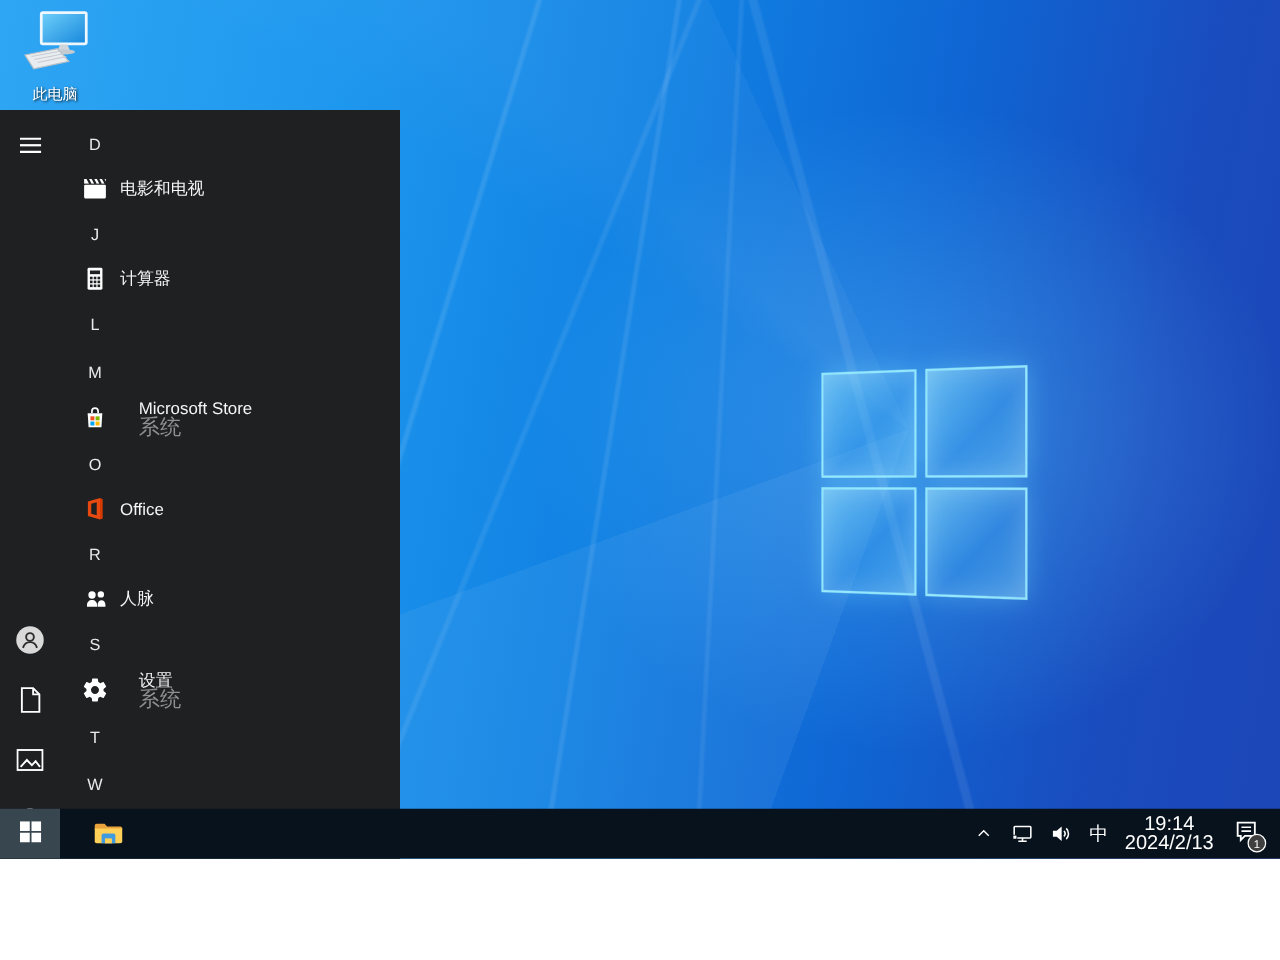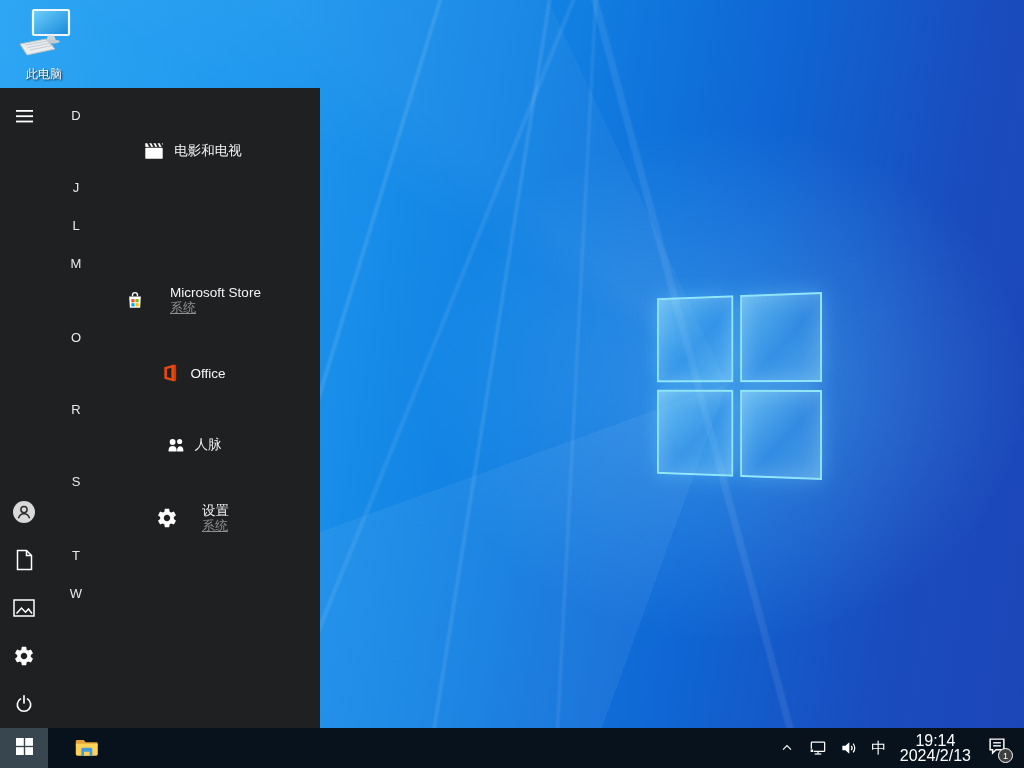--- a/index.html
+++ b/index.html
@@ -1,18 +1,18 @@
 <!DOCTYPE html>
 <html><head>
 <meta charset="utf-8">
 <style>
   * { margin:0; padding:0; box-sizing:border-box; }
   html,body { width:1024px; height:768px; overflow:hidden; font-family:"Liberation Sans", sans-serif; }
 
-  .desktop { position:relative; width:1024px; height:768px; overflow:hidden;
+  .desktop { position:relative; width:1024px; height:687px; overflow:hidden;
     background:
       radial-gradient(430px 370px at 71% 50%, rgba(110,205,255,.38), rgba(110,205,255,0) 70%),
       linear-gradient(100deg, #2fa6f3 0%, #1e97ee 25%, #1181e3 48%, #0f66d4 68%, #1a4cbe 86%, #1c46b8 100%);
   }
   .rays { position:absolute; inset:0; pointer-events:none;
     background:
       linear-gradient(107deg, transparent 34.7%, rgba(255,255,255,.10) 34.9%, rgba(255,255,255,.10) 35.05%, transparent 35.25%),
       linear-gradient(112deg, transparent 42.7%, rgba(255,255,255,.08) 42.9%, rgba(255,255,255,.08) 43.05%, transparent 43.25%),
       linear-gradient(99deg,  transparent 47.7%, rgba(255,255,255,.09) 47.9%, rgba(255,255,255,.09) 48.05%, transparent 48.25%),
       linear-gradient(93deg,  transparent 55.7%, rgba(255,255,255,.07) 55.9%, rgba(255,255,255,.07) 56.05%, transparent 56.25%),
@@ -38,27 +38,27 @@
   .start-menu { position:absolute; left:0; top:88px; width:320px; height:640px; background:#1f2022; color:#f2f2f2; }
   .rail { position:absolute; left:0; top:0; width:48px; height:100%; display:flex; flex-direction:column; justify-content:space-between; z-index:2; }
   .rail-top, .rail-bottom { display:flex; flex-direction:column; }
   .rail-top { padding-top:4px; }
   .rail-btn { width:48px; height:48px; background:none; border:none; display:grid; place-items:center; color:#fff; cursor:pointer; }
   .rail-btn svg { display:block; }
 
   .app-list { position:absolute; left:0; top:8px; width:100%; }
   .mi-header { height:38px; display:flex; align-items:center; padding-left:65px; cursor:pointer; }
   .mi-header .letter { width:22px; text-align:center; font-size:13px; color:#eaeaea; }
-  .mi-app { height:34px; display:flex; align-items:center; padding-left:65px; gap:9px; cursor:pointer;justify-content:center; }
+  .mi-app { height:34px; display:flex; align-items:center; padding-left:65px; gap:9px; cursor:pointer; }
   .mi-app.two { height:36px;gap:24px; }
   .mi-icon { width:22px; height:22px; flex:0 0 22px; display:grid; place-items:center; }
   .mi-icon svg { display:block; }
   .mi-label { font-size:13.5px; color:#f5f5f5; white-space:nowrap; }
   .mi-text { display:flex; flex-direction:column; line-height:15px; }
-  .mi-sub { font-size:13px; color:#8f8f8f;text-decoration:underline; }
+  .mi-sub { font-size:17px; color:#8f8f8f; }
   .mi-chevron { margin-left:auto; margin-right:18px; color:#cfcfcf; display:grid; place-items:center; }
 
   
   .taskbar { position:absolute; left:0; bottom:0; width:1024px; height:40px; background:#07121c; display:flex; align-items:stretch; z-index:5; }
   .tb-btn { width:48px; border:none; background:none; display:grid; place-items:center; color:#fff; cursor:pointer; }
   .tb-btn.active { background:#37464f; }
   .tb-btn.explorer { width:46px; margin-left:15px; }
   .tray { margin-left:auto; display:flex; align-items:center; gap:5px; padding-right:10px; color:#fff; }
   .tray-ico { width:26px; height:40px; display:grid; place-items:center; cursor:pointer; }
   .ime { width:24px; font-size:15px; text-align:center; cursor:pointer; }
@@ -174,20 +174,40 @@
                 <line x1="14.5" y1="3" x2="17" y2="7.8"></line>
                 <line x1="19" y1="3" x2="21.5" y2="7.8"></line>
               </g>
               <rect x="2.5" y="8.5" width="19" height="12" rx="1" fill="#fff"></rect>
             </svg>
           </span>
           <span class="mi-label">电影和电视</span>
         </div>
         <div class="mi-header">
           <span class="letter">J</span>
+        </div>
+        <div class="mi-app">
+          <span class="mi-icon">
+            <svg width="22" height="22" viewBox="0 0 24 24">
+              <rect x="5.5" y="2.5" width="13" height="19" rx="1.3" fill="#fff"></rect>
+              <rect x="7.6" y="4.8" width="8.8" height="3.2" fill="#1f2022"></rect>
+              <g fill="#1f2022">
+                <rect x="7.6" y="10.2" width="2.3" height="2.3"></rect>
+                <rect x="10.9" y="10.2" width="2.3" height="2.3"></rect>
+                <rect x="14.2" y="10.2" width="2.3" height="2.3"></rect>
+                <rect x="7.6" y="13.6" width="2.3" height="2.3"></rect>
+                <rect x="10.9" y="13.6" width="2.3" height="2.3"></rect>
+                <rect x="14.2" y="13.6" width="2.3" height="2.3"></rect>
+                <rect x="7.6" y="17" width="2.3" height="2.3"></rect>
+                <rect x="10.9" y="17" width="2.3" height="2.3"></rect>
+                <rect x="14.2" y="17" width="2.3" height="2.3"></rect>
+              </g>
+            </svg>
+          </span>
+          <span class="mi-label">计算器</span>
         </div>
         <div class="mi-header">
           <span class="letter">L</span>
         </div>
         <div class="mi-header">
           <span class="letter">M</span>
         </div>
         <div class="mi-app two">
           <span class="mi-icon">
             <svg width="22" height="22" viewBox="0 0 24 24">

